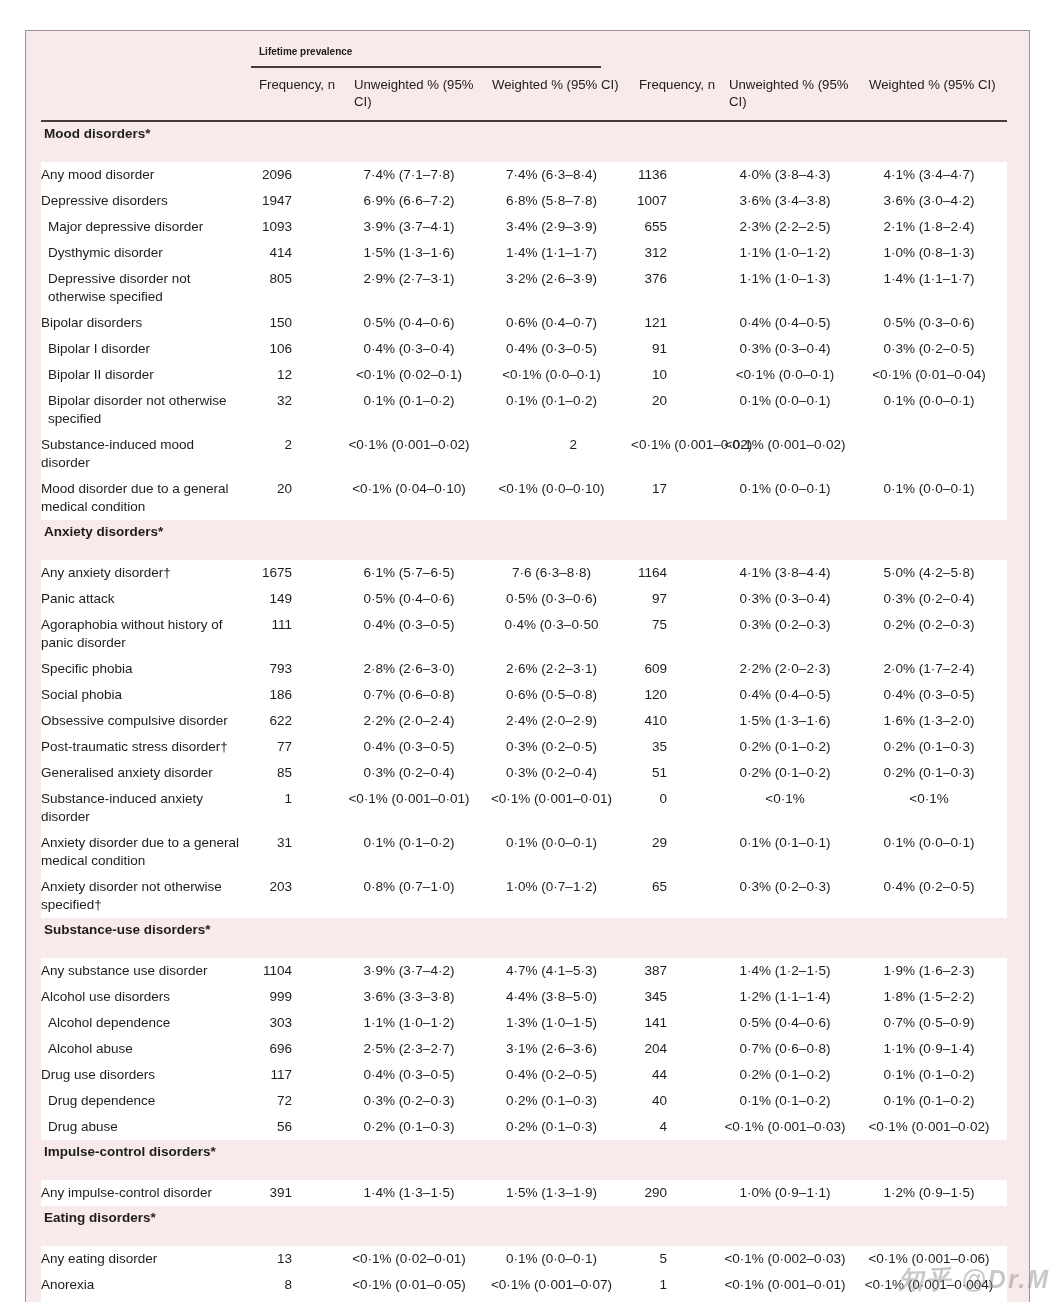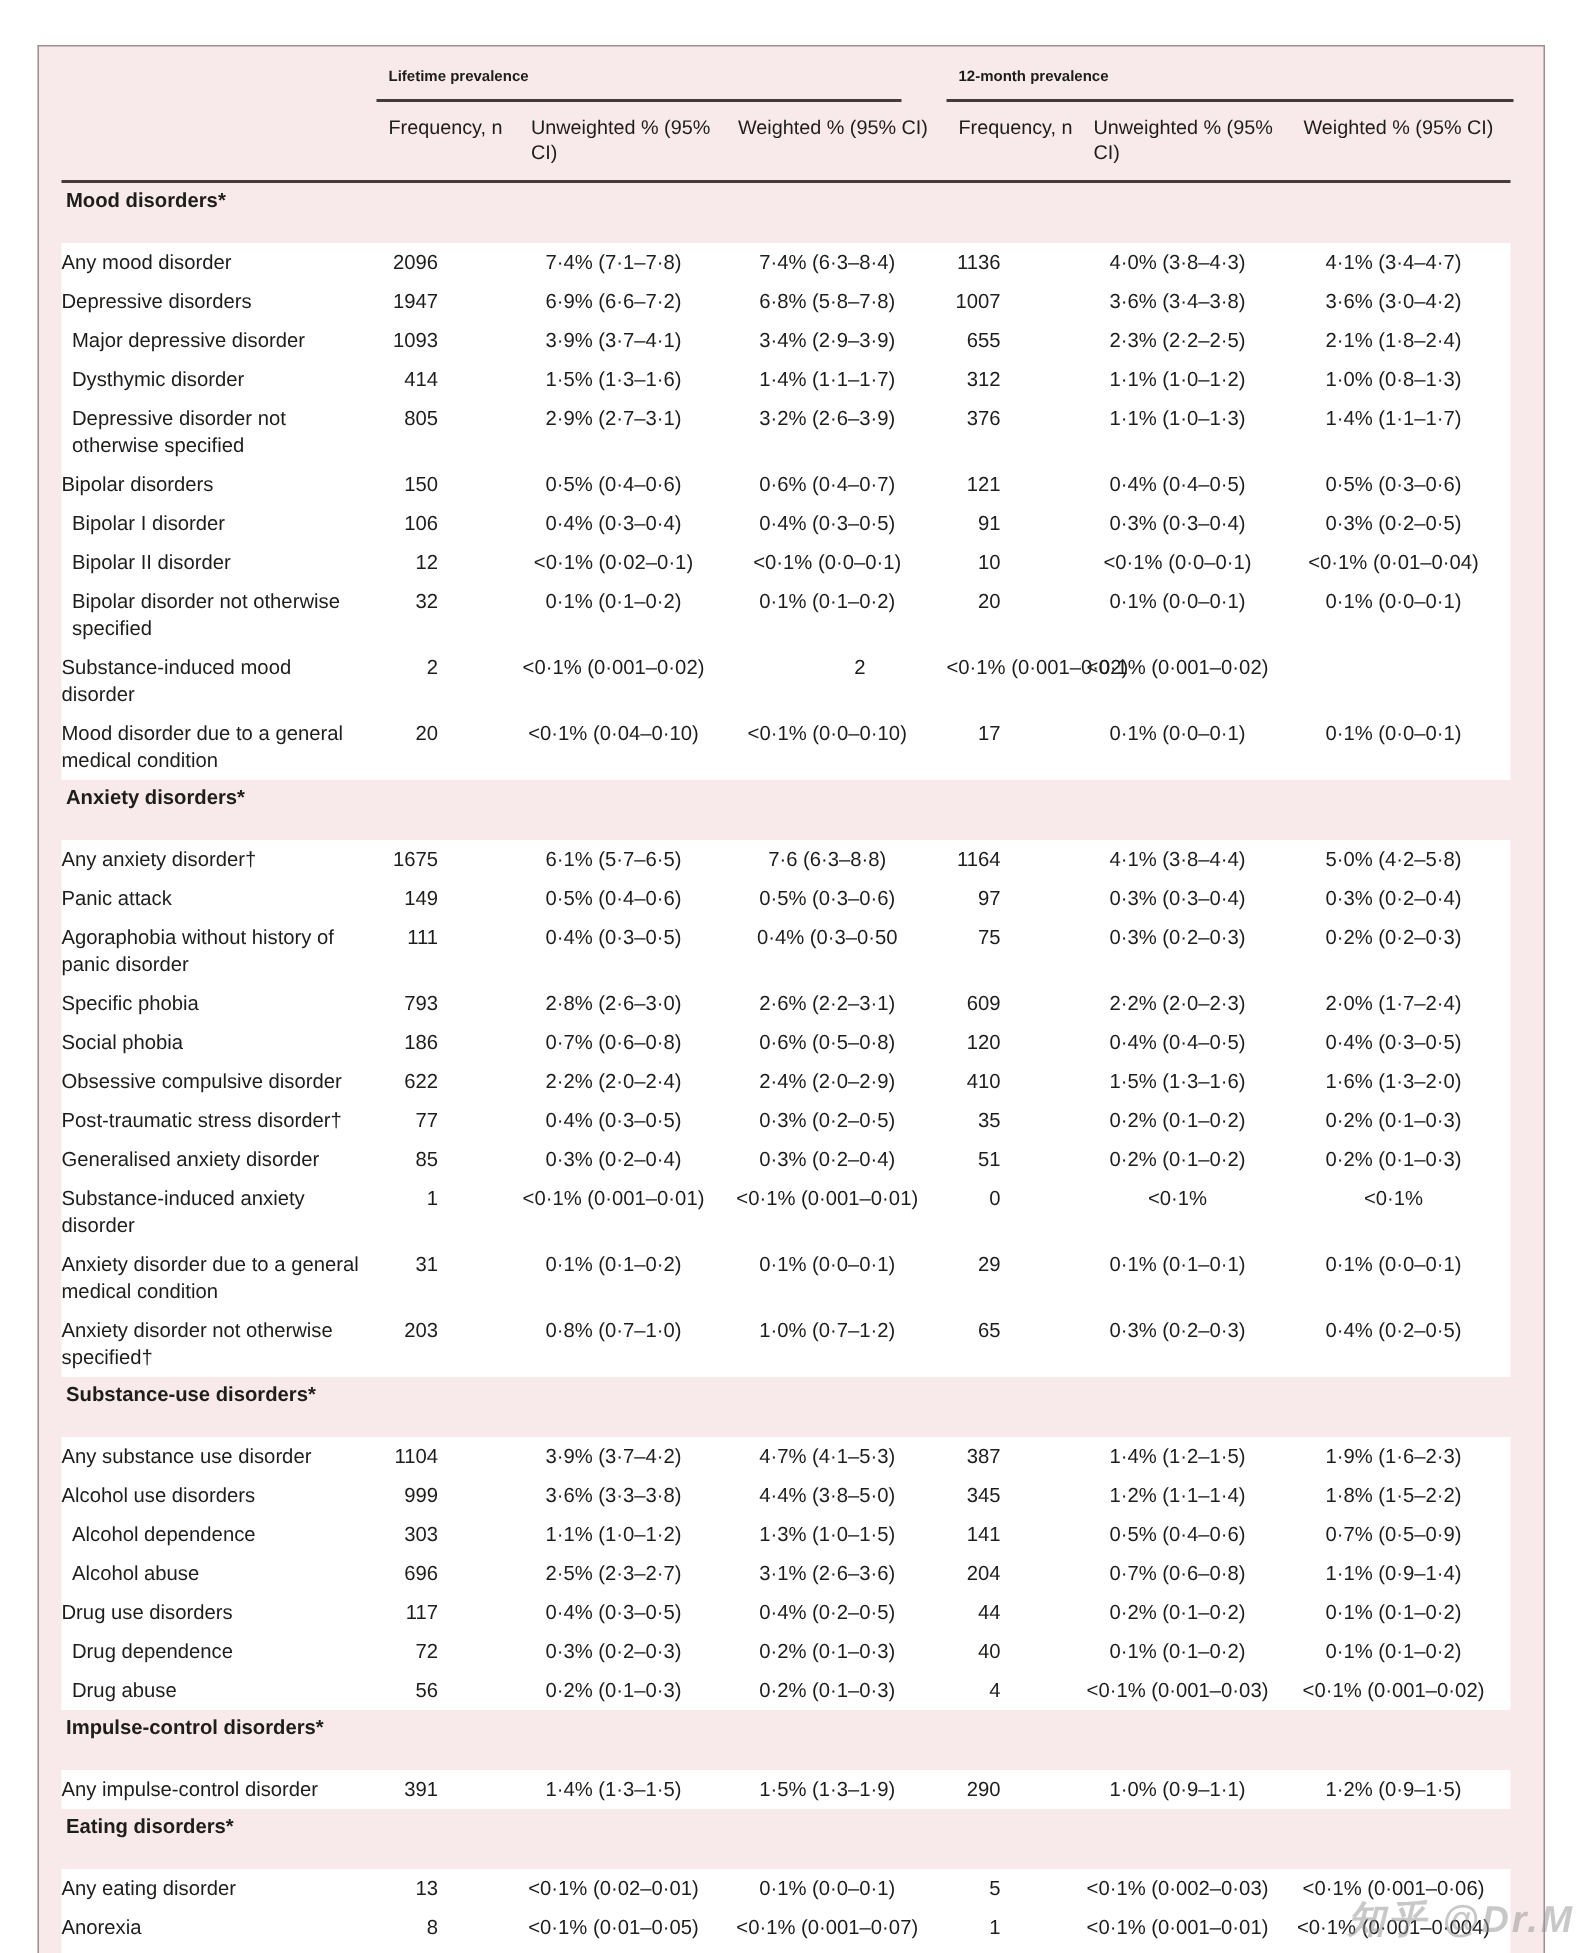--- a/index.html
+++ b/index.html
@@ -73,21 +73,20 @@
 </style>
 </head>
 <body>
 
 <div class="card">
 
   <div class="thead-row">
     <div class="group-grid">
       <div></div>
       <div class="group-cell lifetime">Lifetime prevalence</div>
-      <div class="group-cell">12-month prevalence</div>
     </div>
     <div class="grid">
       <div class="colhead"></div>
       <div class="colhead">Frequency, n</div>
       <div class="colhead">Unweighted % (95% CI)</div>
       <div class="colhead">Weighted % (95% CI)</div>
       <div class="colhead">Frequency, n</div>
       <div class="colhead">Unweighted % (95% CI)</div>
       <div class="colhead">Weighted % (95% CI)</div>
     </div>

